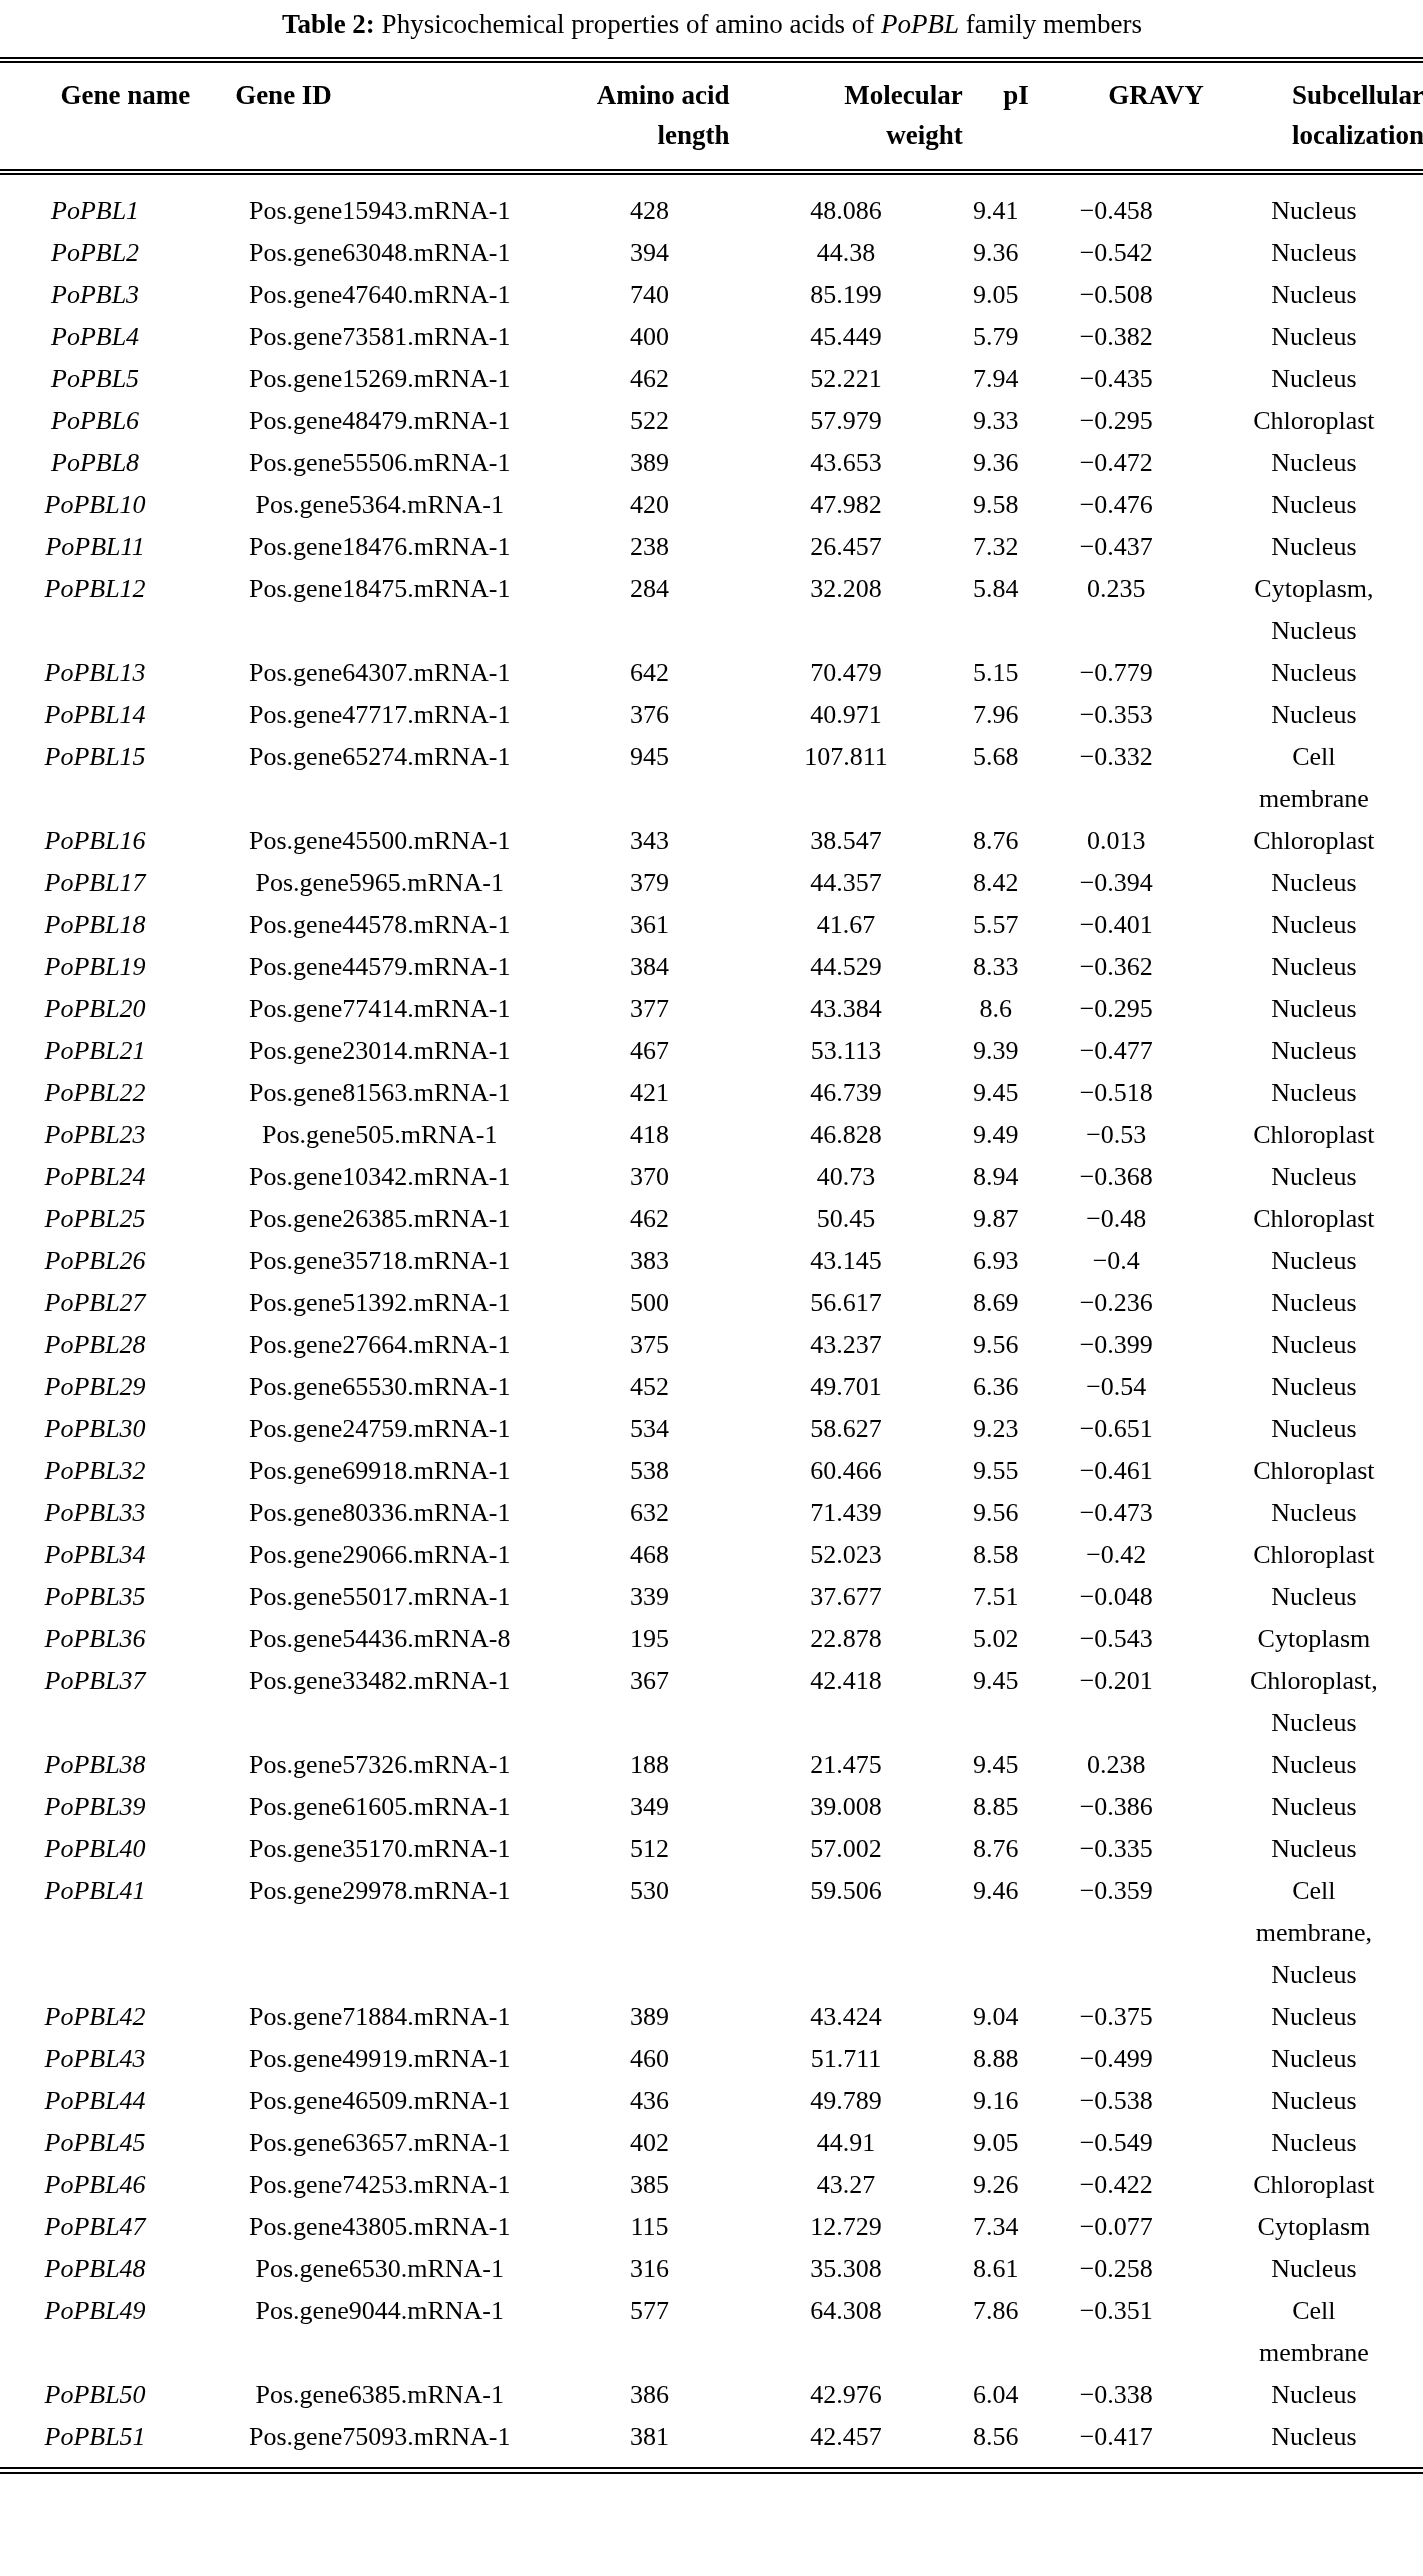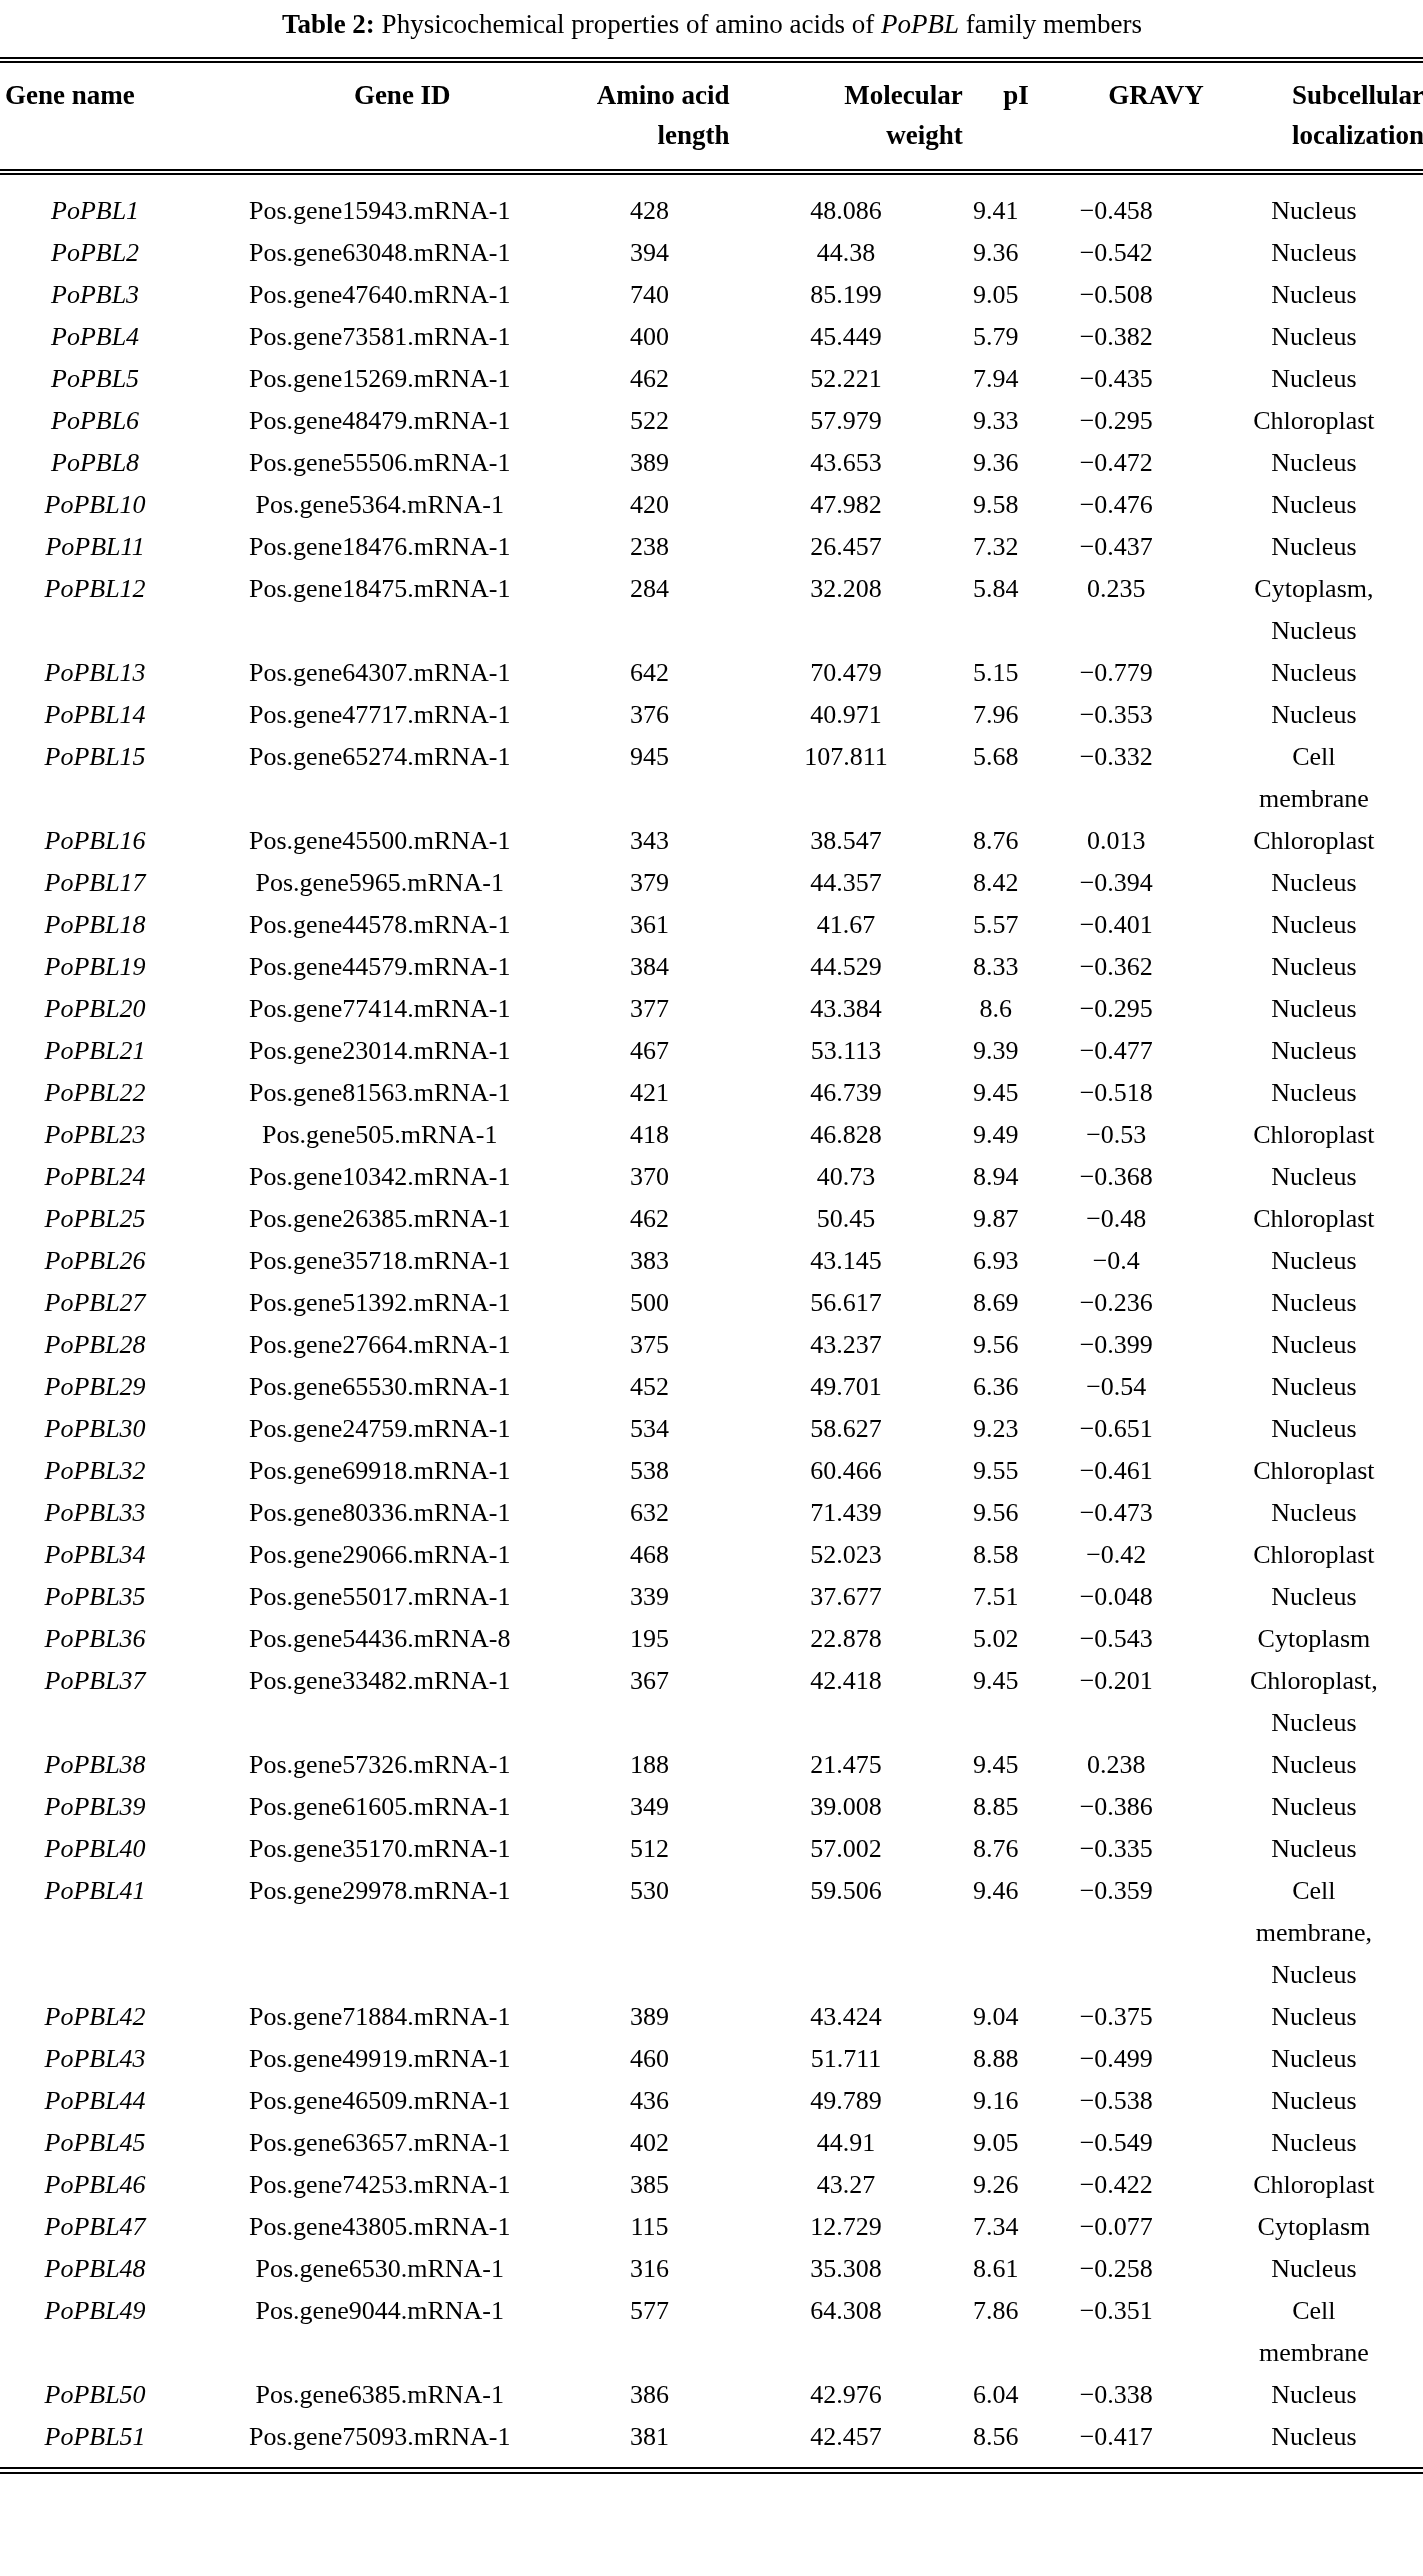--- a/index.html
+++ b/index.html
@@ -46,22 +46,22 @@
   }
   th {
     font-weight: bold;
     font-size: 27px;
     line-height: 40px;
     vertical-align: top;
     text-align: right;
     white-space: pre-line;
     padding: 11.7px 0 14.6px 0;
   }
-  th.col-gene_name { text-align: left; padding-left: 5px; }
-  th.col-gene_id   { text-align: center; padding-left: 45px; }
+  th.col-gene_name { text-align: right; padding-left: 5px; }
+  th.col-gene_id   { text-align: left; padding-left: 45px; }
   td {
     font-size: 26px;
     line-height: 42px;
     vertical-align: top;
     text-align: center;
     white-space: pre-line;
     padding: 0;
   }
   td.col-gene_name { font-style: italic; margin-left: 36px; }
   tbody tr:first-child td { padding-top: 14.6px; }

